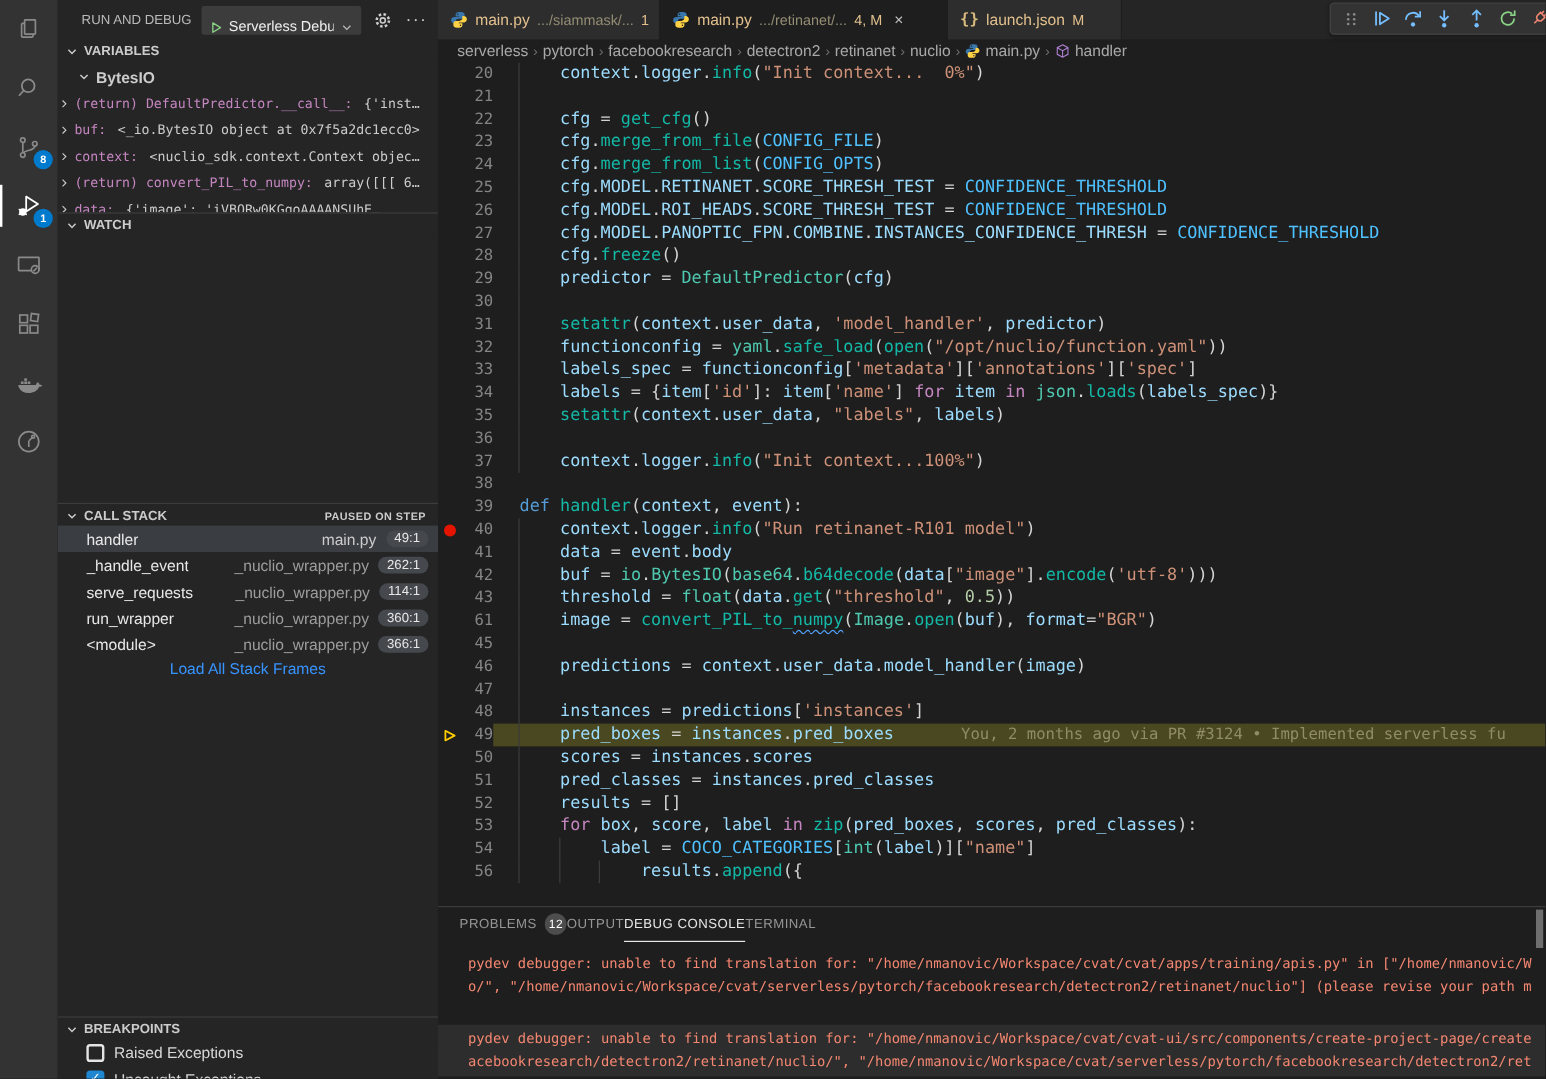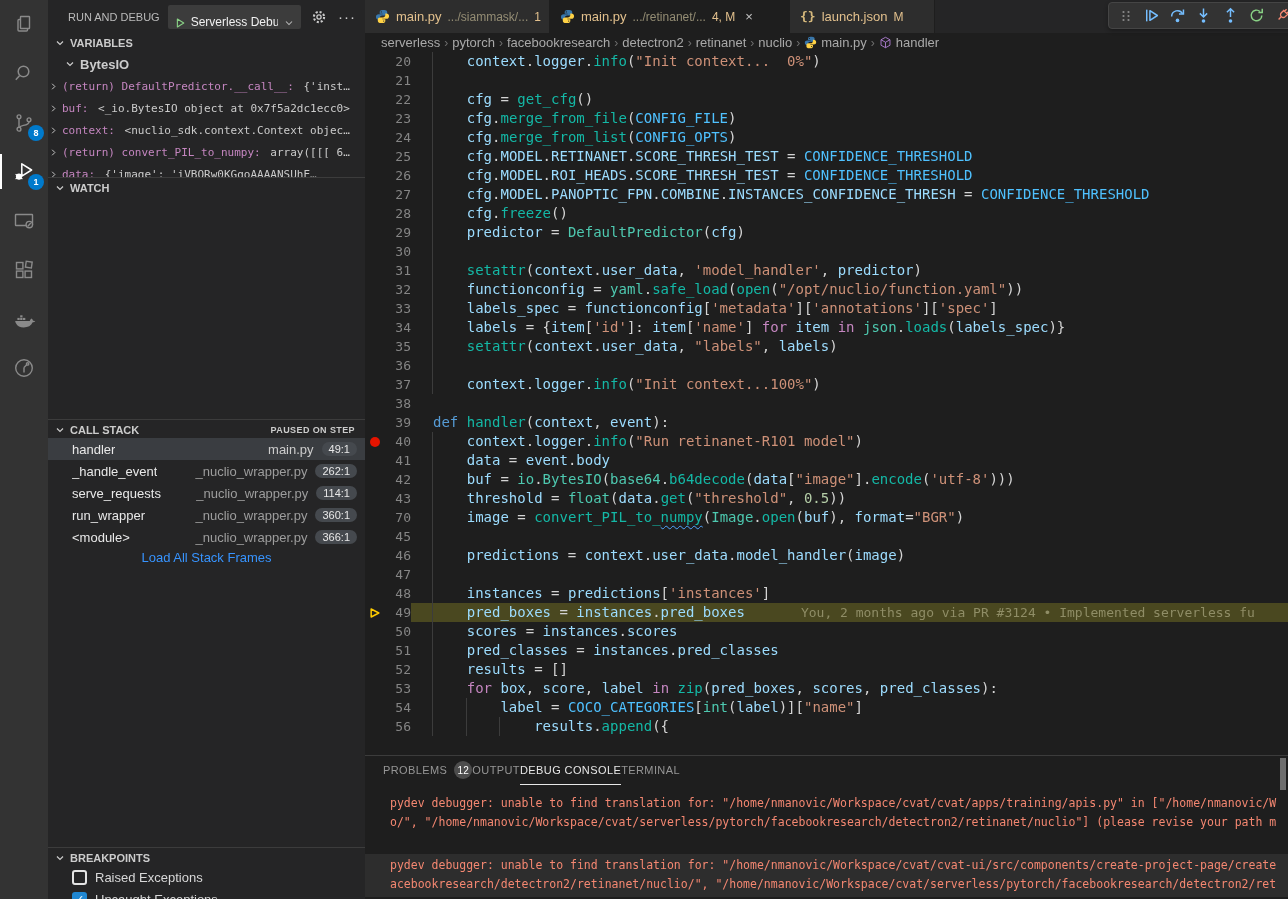--- a/index.html
+++ b/index.html
@@ -534,21 +534,21 @@
           <span class="ln-num">42</span>
           <span class="ln-body"><span class="guide" style="left: 21px;"></span><span class="tk-d">    </span><span class="tk-v">buf</span><span class="tk-d"> = </span><span class="tk-t">io</span><span class="tk-d">.</span><span class="tk-t">BytesIO</span><span class="tk-d">(</span><span class="tk-t">base64</span><span class="tk-d">.</span><span class="tk-f">b64decode</span><span class="tk-d">(</span><span class="tk-v">data</span><span class="tk-d">[</span><span class="tk-s">"image"</span><span class="tk-d">].</span><span class="tk-f">encode</span><span class="tk-d">(</span><span class="tk-s">'utf-8'</span><span class="tk-d">)))</span></span>
         </div>
         <div class="cline">
           <span class="ln-margin"></span>
           <span class="ln-num">43</span>
           <span class="ln-body"><span class="guide" style="left: 21px;"></span><span class="tk-d">    </span><span class="tk-v">threshold</span><span class="tk-d"> = </span><span class="tk-t">float</span><span class="tk-d">(</span><span class="tk-v">data</span><span class="tk-d">.</span><span class="tk-f">get</span><span class="tk-d">(</span><span class="tk-s">"threshold"</span><span class="tk-d">, </span><span class="tk-n">0.5</span><span class="tk-d">))</span></span>
         </div>
         <div class="cline">
           <span class="ln-margin"></span>
-          <span class="ln-num">70</span>
+          <span class="ln-num">61</span>
           <span class="ln-body"><span class="guide" style="left: 21px;"></span><span class="tk-d">    </span><span class="tk-v">image</span><span class="tk-d"> = </span><span class="tk-f">convert_PIL_to_</span><span class="tk-f tk-wavy">numpy</span><span class="tk-d">(</span><span class="tk-t">Image</span><span class="tk-d">.</span><span class="tk-f">open</span><span class="tk-d">(</span><span class="tk-v">buf</span><span class="tk-d">), </span><span class="tk-v">format</span><span class="tk-d">=</span><span class="tk-s">"BGR"</span><span class="tk-d">)</span></span>
         </div>
         <div class="cline">
           <span class="ln-margin"></span>
           <span class="ln-num">45</span>
           <span class="ln-body"><span class="guide" style="left: 21px;"></span></span>
         </div>
         <div class="cline">
           <span class="ln-margin"></span>
           <span class="ln-num">46</span>

